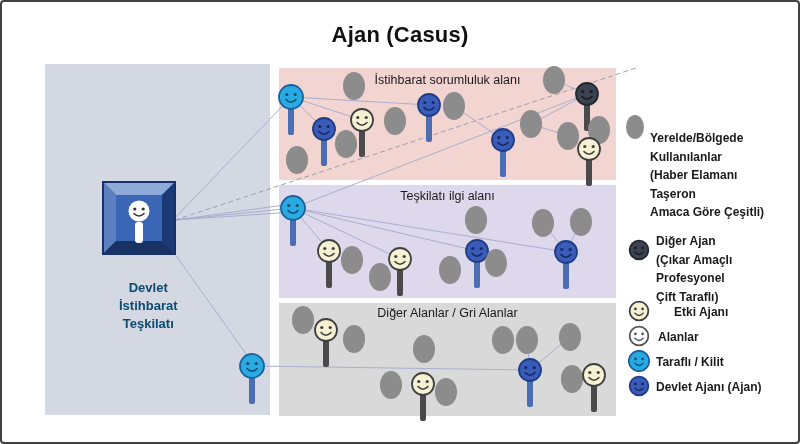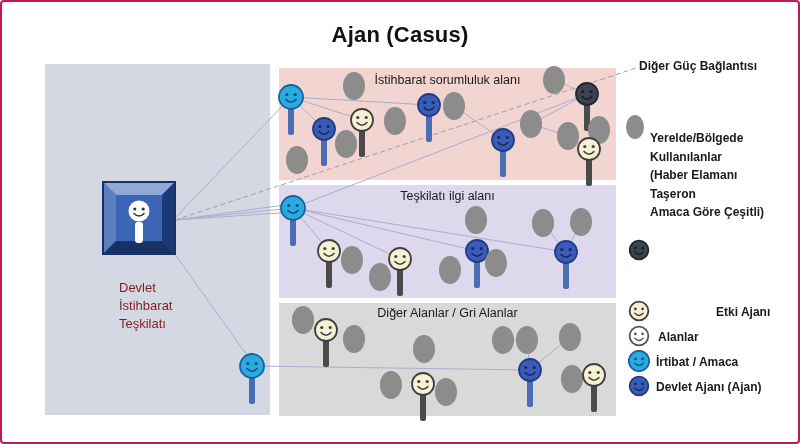--- a/index.html
+++ b/index.html
@@ -1,33 +1,33 @@
 <!DOCTYPE html>
 <html><head>
 <meta charset="utf-8">
 <style>
   html,body{margin:0;padding:0;background:#fff;font-family:"Liberation Sans",sans-serif;}
-  #stage{position:relative;width:796px;height:440px;border:2px solid #be185d;border-radius:4px;background:#fff;overflow:hidden;}
+  #stage{position:relative;width:796px;height:440px;border:2px solid #404040;border-radius:4px;background:#fff;overflow:hidden;}
   .abs{position:absolute;}
   #title{left:0;top:20px;width:100%;text-align:center;font-size:22px;font-weight:bold;color:#111;letter-spacing:.2px;}
   #org-panel{left:43px;top:62px;width:225px;height:351px;background:#d4d8e2;}
   .zone{left:277px;width:337px;}
   #zone-resp{top:66px;height:112px;background:#f2d4d1;}
   #zone-int{top:183px;height:113px;background:#ddd8eb;}
   #zone-gray{top:301px;height:113px;background:#d9d9d9;}
   .zone-title{left:277px;width:337px;text-align:center;font-size:12.5px;font-weight:normal;color:#1a1a1a;}
   #zt1{top:71px;} #zt2{top:187px;} #zt3{top:304px;}
-  #org-label{left:117px;top:277px;font-size:13px;font-weight:normal;color:#7f1d1d;white-space:pre-line;line-height:1.4;}
+  #org-label{left:117px;top:277px;font-size:13px;font-weight:bold;color:#0c4a6e;white-space:pre-line;line-height:1.4;text-align:center;}
   #lines-svg{left:0;top:0;width:796px;height:440px;pointer-events:none;}
   #org-box{left:100px;top:179px;}
   .legend-label{font-size:12px;font-weight:bold;color:#1a1a1a;white-space:pre-line;line-height:18.5px;}
   #power-label{left:637px;top:55px;}
   #leg1-icon{left:622px;top:111px;} #leg1-text{left:648px;top:110px;margin-top:17px;}
   #leg2-icon{left:626px;top:237px;} #leg2-text{left:654px;top:230px;}
-  #leg3-icon{left:626px;top:298px;} #leg3-text{left:682px;top:301px;padding-left:32px;}
+  #leg3-icon{left:626px;top:298px;} #leg3-text{left:640px;top:301px;padding-left:32px;}
   #leg4-icon{left:626px;top:323px;} #leg4-text{left:656px;top:326px;}
   #leg5-icon{left:626px;top:348px;} #leg5-text{left:654px;top:351px;}
   #leg6-icon{left:626px;top:373px;} #leg6-text{left:654px;top:376px;}
 </style>
 </head>
 <body>
 
 <div id="stage">
 
   <div id="title" class="abs">Ajan (Casus)</div>
@@ -227,39 +227,42 @@
   </svg>
 
   <div id="zt1" class="abs zone-title">İstihbarat sorumluluk alanı</div>
   <div id="zt2" class="abs zone-title">Teşkilatı ilgi alanı</div>
   <div id="zt3" class="abs zone-title">Diğer Alanlar / Gri Alanlar</div>
 
   <div id="org-label" class="abs">Devlet
 İstihbarat
 Teşkilatı</div>
 
-  <div id="power-label" class="abs legend-label">Diğer Güç Bağlantısı</div>
 
   <svg id="leg1-icon" class="abs" width="22" height="30">
       <ellipse cx="11" cy="14" rx="9" ry="12" fill="#8c8c8c"></ellipse>
     </svg>
   <div id="leg1-text" class="abs legend-label">Yerelde/Bölgede
 Kullanılanlar
 (Haber Elamanı
 Taşeron
 Amaca Göre Çeşitli)</div>
 
   <svg id="leg2-icon" class="abs" width="22" height="22">
       <g>
         <circle cx="11" cy="11" r="9.35" fill="#3b4250" stroke="#23272f" stroke-width="1.8"></circle>
         <circle cx="7.43" cy="8.875" r="1.36" fill="#161a22"></circle>
         <circle cx="14.57" cy="8.875" r="1.36" fill="#161a22"></circle>
         <path d="M 6.75 13.125 Q 11 17.8 15.25 13.125" fill="none" stroke="#161a22" stroke-width="1.36" stroke-linecap="round"></path>
       </g>
     </svg>
+  <div id="leg2-text" class="abs legend-label">Diğer Ajan
+(Çıkar Amaçlı
+Profesyonel
+Çift Taraflı)</div>
 
   <svg id="leg3-icon" class="abs" width="22" height="22">
       <g>
         <circle cx="11" cy="11" r="9.35" fill="#f6f1d3" stroke="#3f3f3f" stroke-width="1.8"></circle>
         <circle cx="7.43" cy="8.875" r="1.36" fill="#3f3f3f"></circle>
         <circle cx="14.57" cy="8.875" r="1.36" fill="#3f3f3f"></circle>
         <path d="M 6.75 13.125 Q 11 17.8 15.25 13.125" fill="none" stroke="#3f3f3f" stroke-width="1.36" stroke-linecap="round"></path>
       </g>
     </svg>
   <div id="leg3-text" class="abs legend-label">Etki Ajanı</div>
@@ -275,21 +278,21 @@
   <div id="leg4-text" class="abs legend-label">Alanlar</div>
 
   <svg id="leg5-icon" class="abs" width="22" height="22">
       <g>
         <circle cx="11" cy="11" r="10.2" fill="#29aae1" stroke="#1a5f9e" stroke-width="1.8"></circle>
         <circle cx="7.43" cy="8.875" r="1.36" fill="#124d7e"></circle>
         <circle cx="14.57" cy="8.875" r="1.36" fill="#124d7e"></circle>
         <path d="M 6.75 13.125 Q 11 17.8 15.25 13.125" fill="none" stroke="#124d7e" stroke-width="1.36" stroke-linecap="round"></path>
       </g>
     </svg>
-  <div id="leg5-text" class="abs legend-label">İrtibat / Amaca</div>
+  <div id="leg5-text" class="abs legend-label">Taraflı / Kilit</div>
 
   <svg id="leg6-icon" class="abs" width="22" height="22">
       <g>
         <circle cx="11" cy="11" r="9.35" fill="#3a5cb8" stroke="#1f3d85" stroke-width="1.8"></circle>
         <circle cx="7.43" cy="8.875" r="1.36" fill="#14295e"></circle>
         <circle cx="14.57" cy="8.875" r="1.36" fill="#14295e"></circle>
         <path d="M 6.75 13.125 Q 11 17.8 15.25 13.125" fill="none" stroke="#14295e" stroke-width="1.36" stroke-linecap="round"></path>
       </g>
     </svg>
   <div id="leg6-text" class="abs legend-label">Devlet Ajanı (Ajan)</div>

